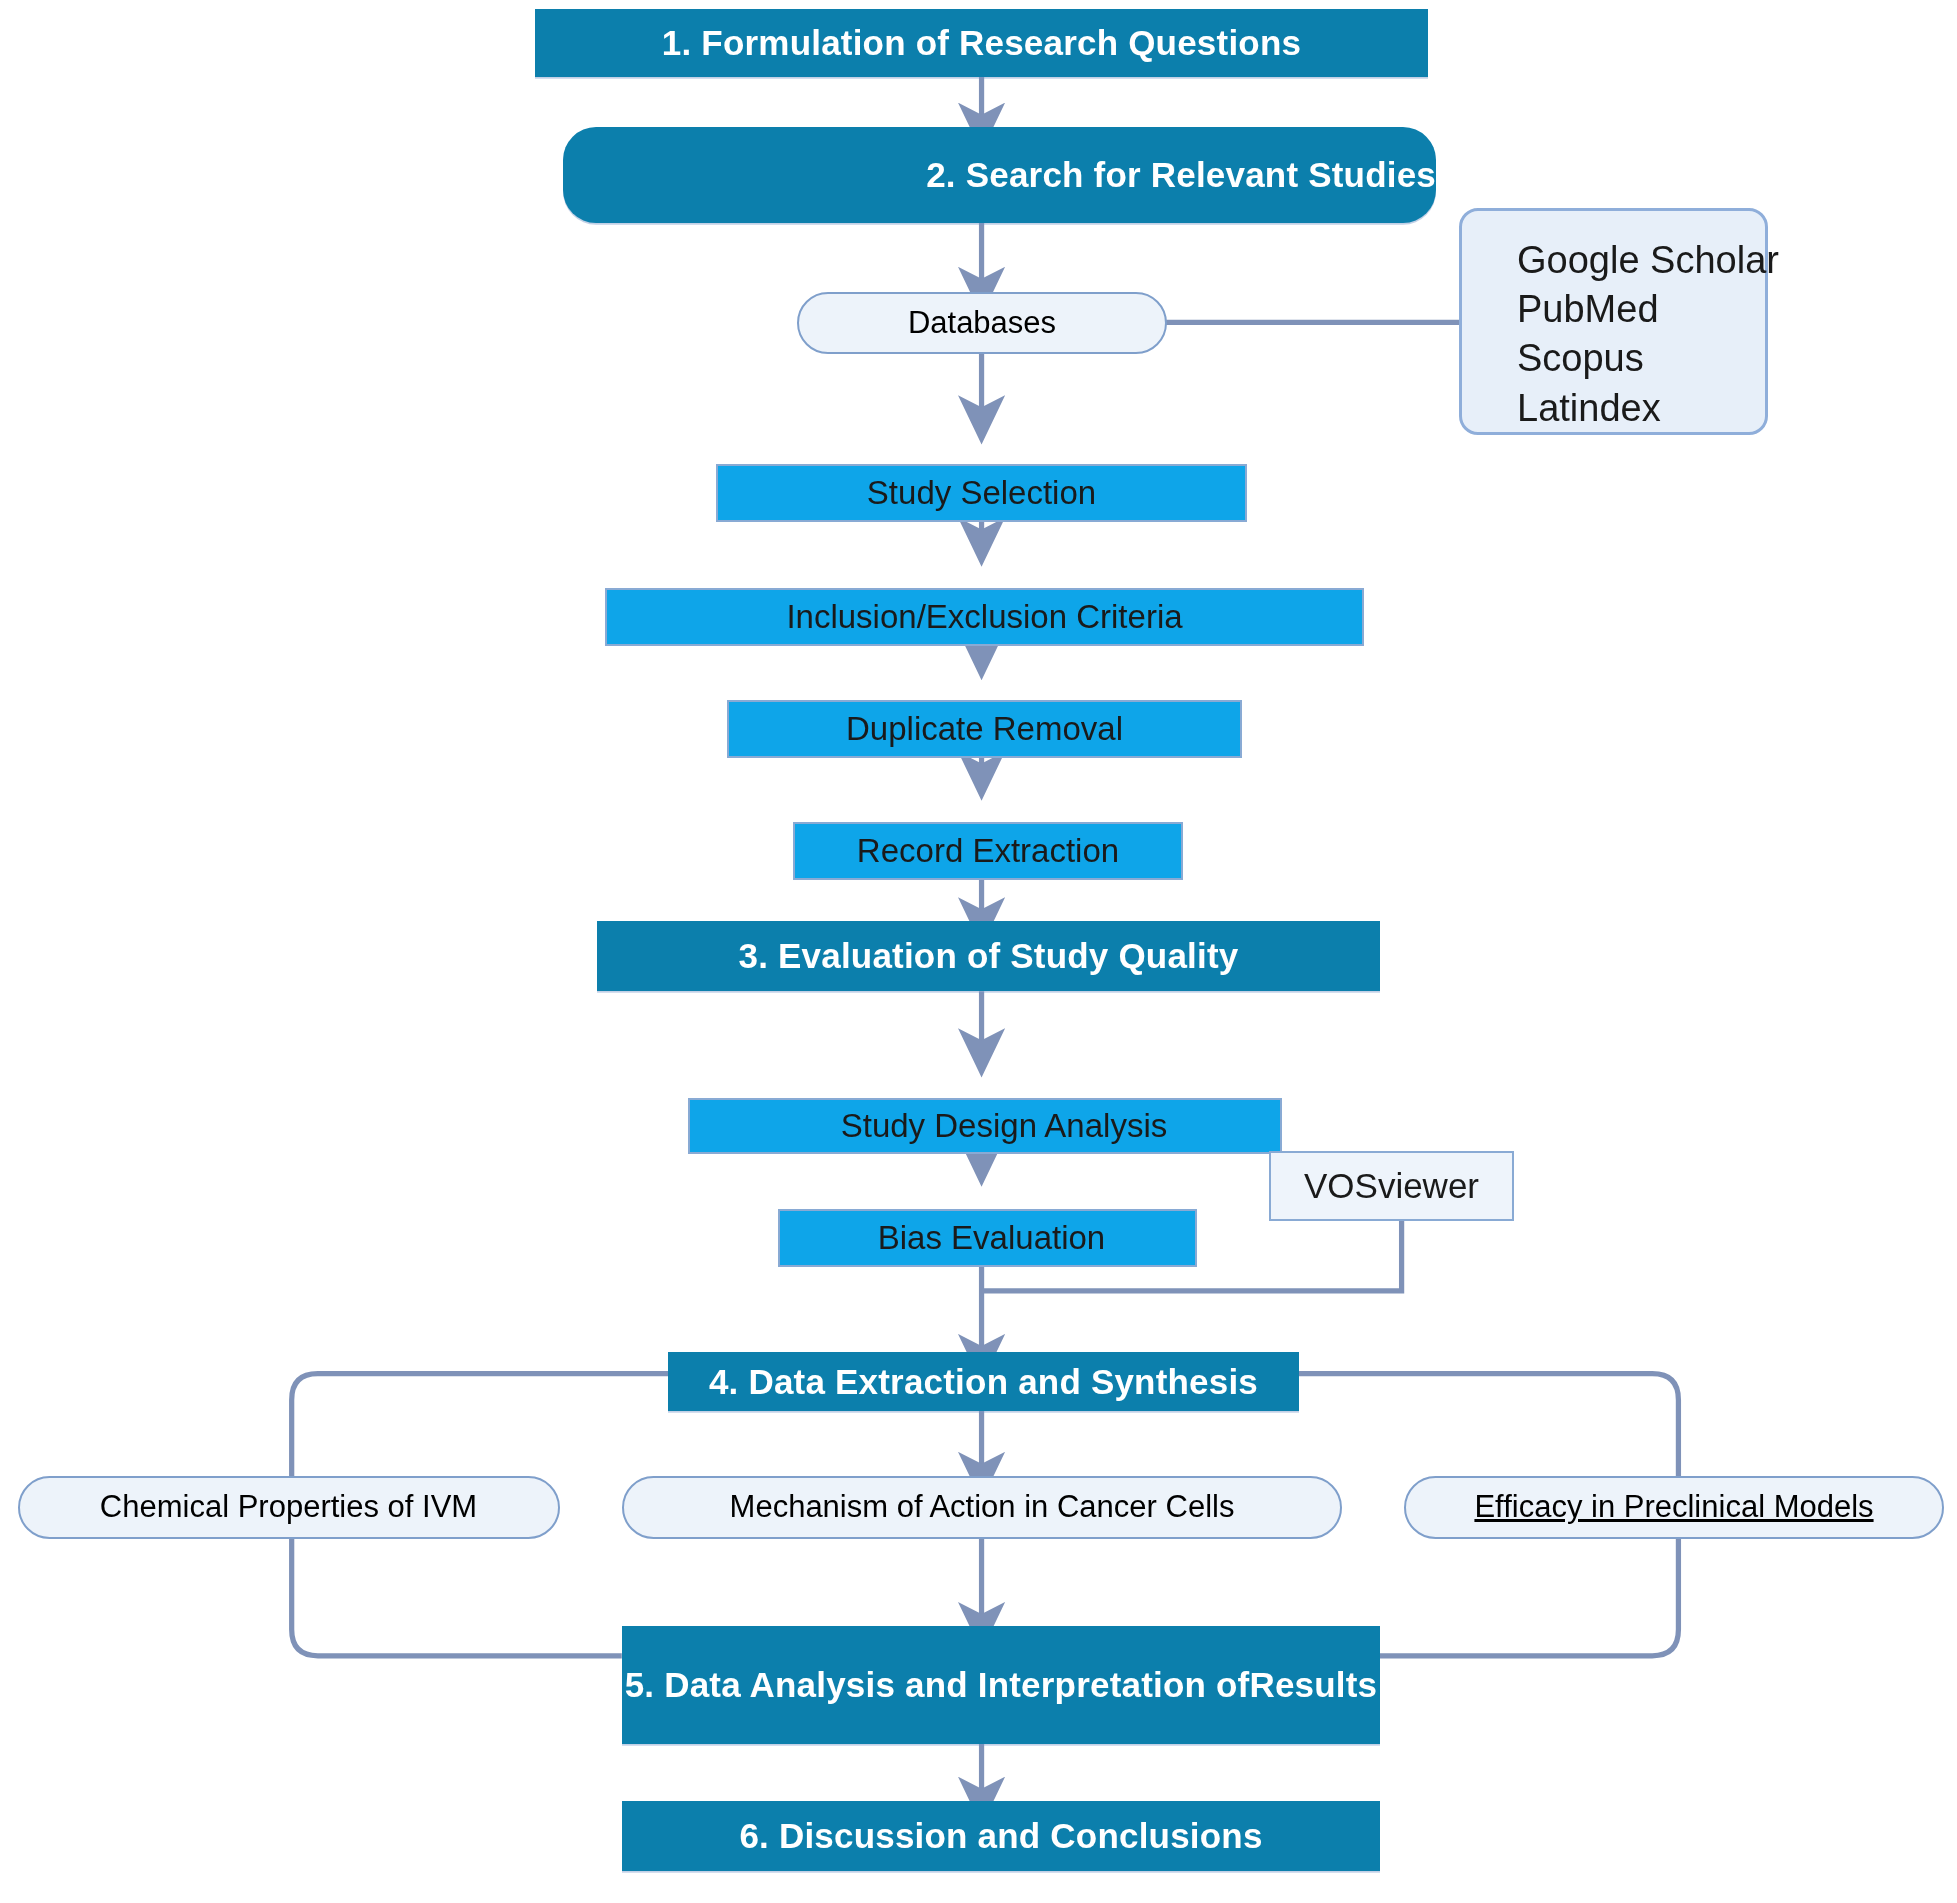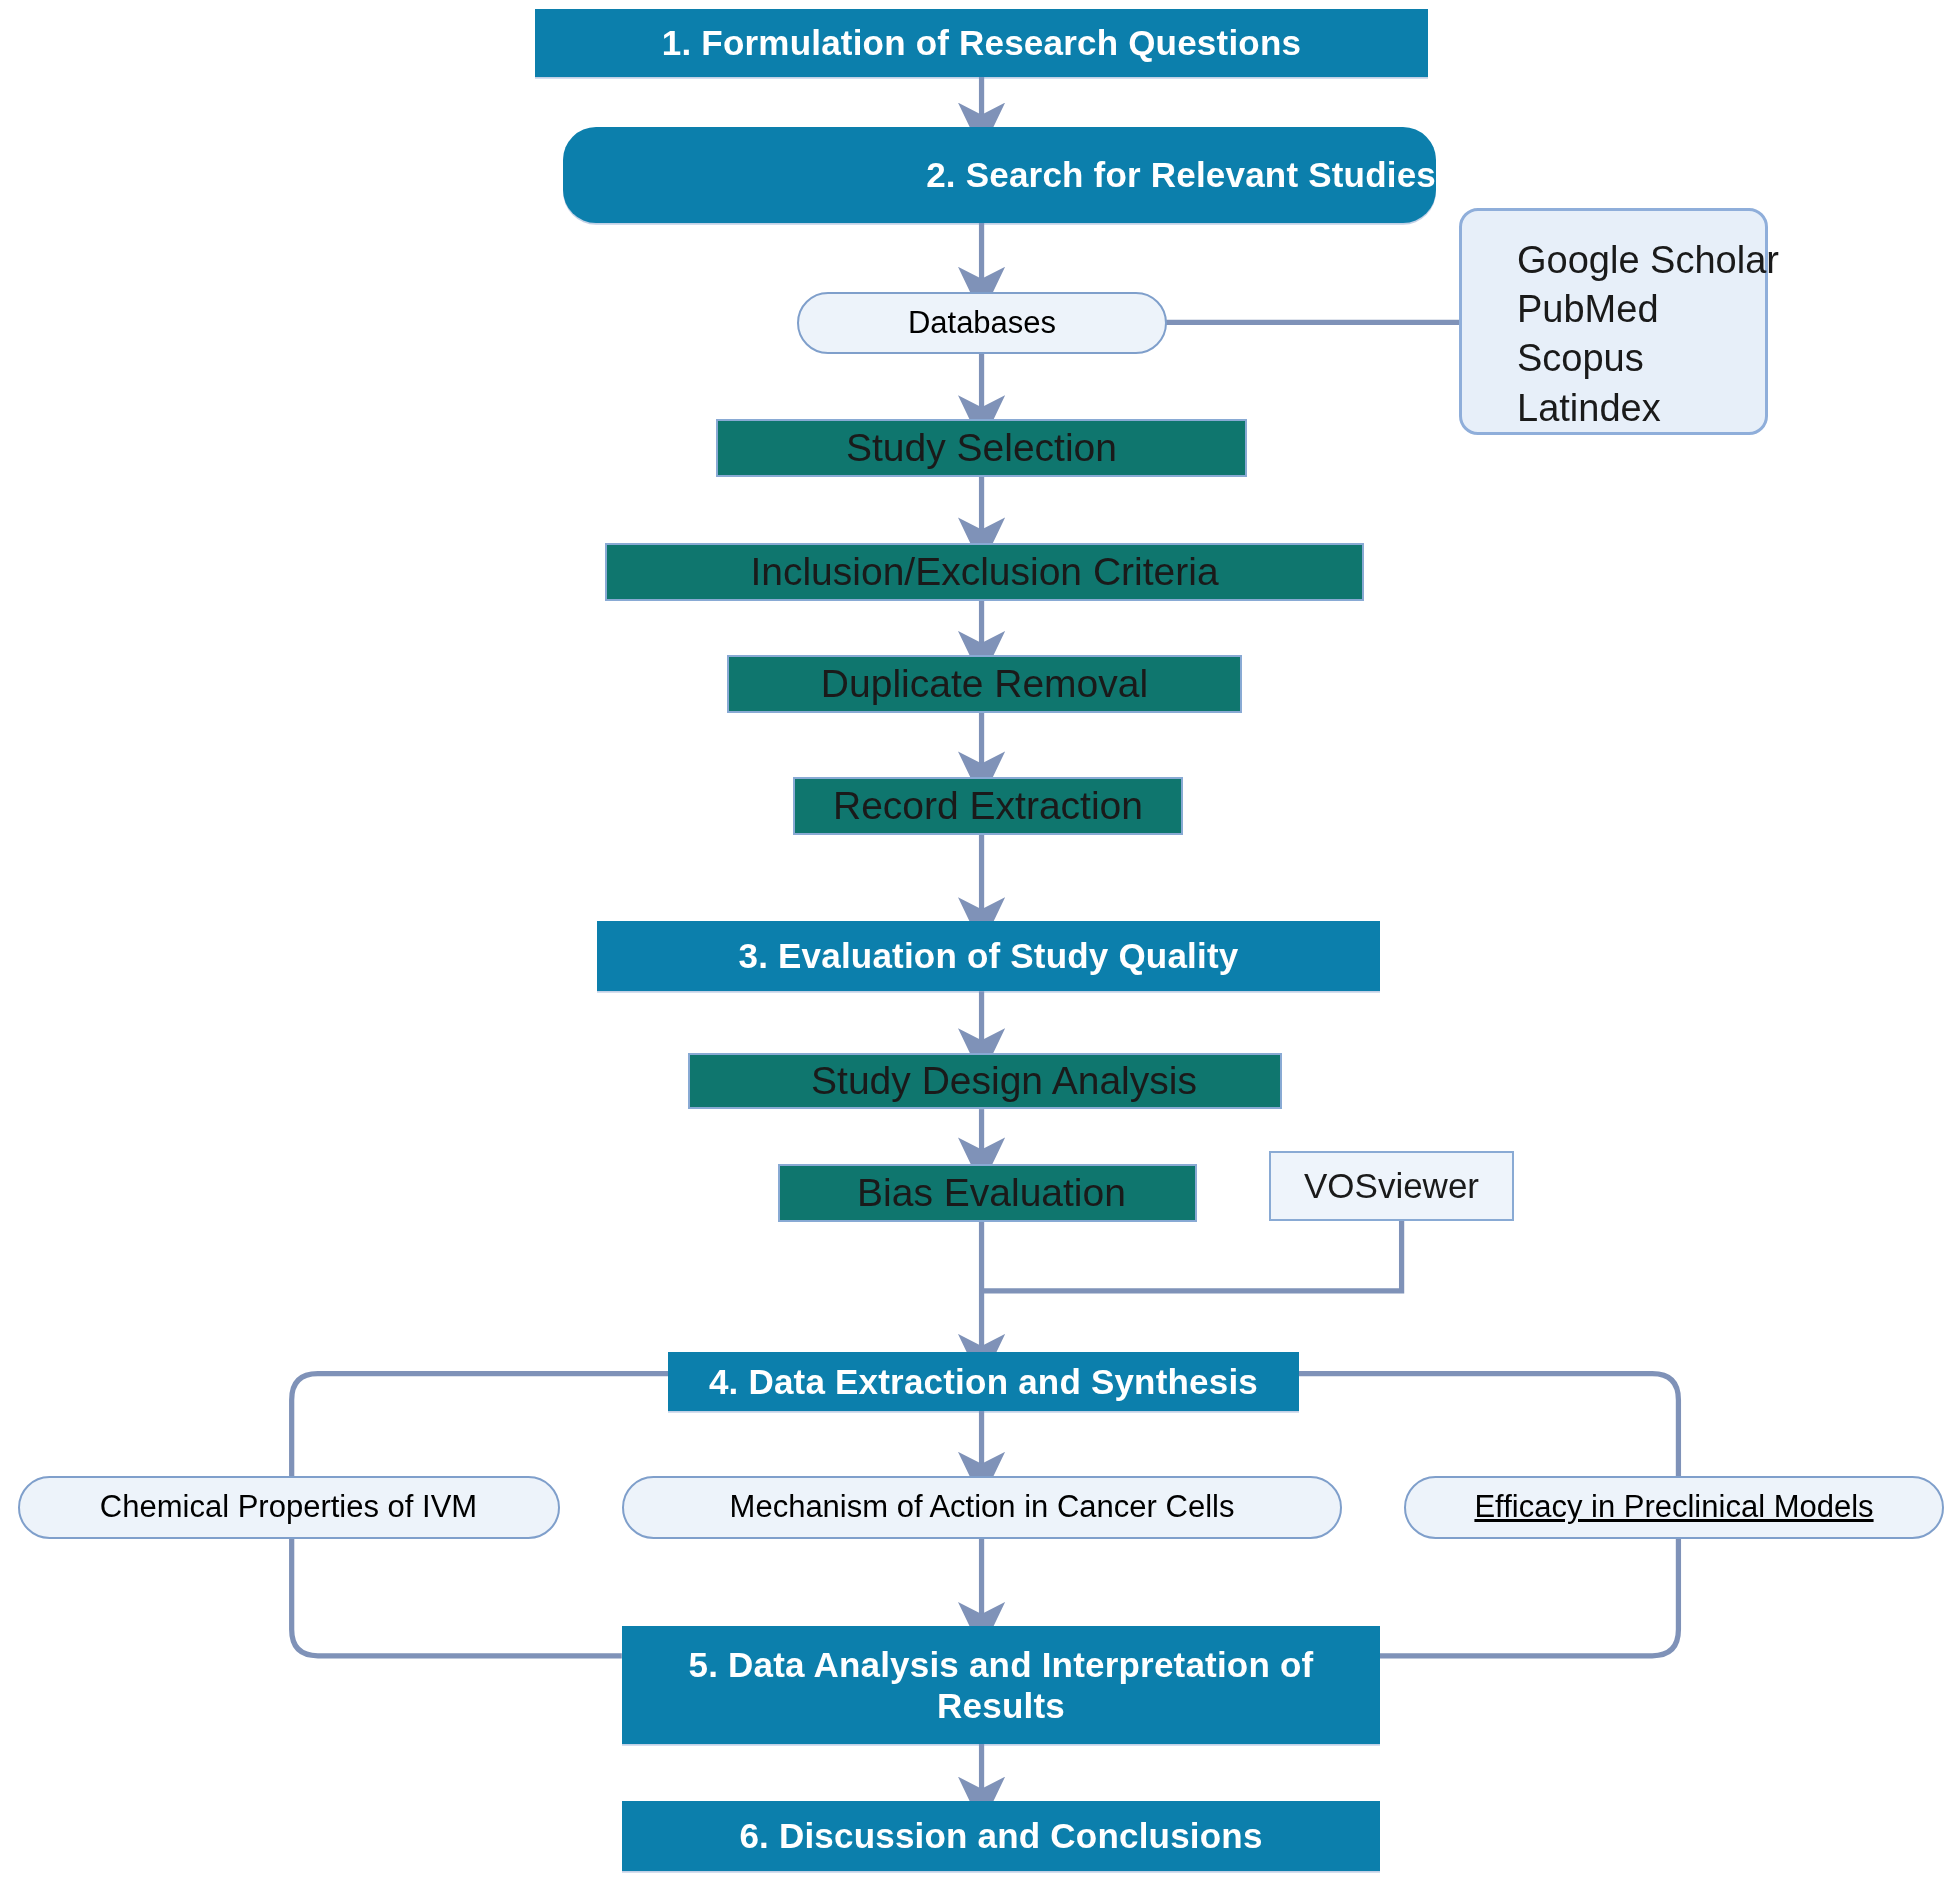--- a/index.html
+++ b/index.html
@@ -41,25 +41,26 @@
     font-weight: bold;
     font-size: 35px;
     letter-spacing: 0.2px;
     box-shadow: 0 1.7px 0 0 rgba(120,150,200,0.45);
   }
   .node.primary.rounded {
     border-radius: 33px;
   }
   
   .node.secondary {
-    background: #0f766e;
+    background: #0ea5e9;
     border: 2.6px solid #89AAD4;
     color: #1a1a1a;
-    font-size: 39px;
+    font-size: 33px;
     font-weight: normal;
+    margin-top: 45px;
   }
   
   .node.pill {
     background: #EDF3FA;
     border: 2.6px solid #7F9FCB;
     color: #000000;
     font-size: 31px;
     border-radius: 873px;
   }
   
@@ -191,21 +192,21 @@
   </div>
 
   <div class="node pill" style="left:622px; top:1476px; width:720px; height:63px;">
     <span>Mechanism of Action in Cancer Cells</span>
   </div>
 
   <div class="node pill" style="left:1404px; top:1476px; width:540px; height:63px;text-decoration:underline;">
     <span>Efficacy in Preclinical Models</span>
   </div>
 
-  <div class="node primary" style="left:622px; top:1626px; width:758px; height:118px; flex-direction:column;">
+  <div class="node primary" style="left:622px; top:1626px; width:758px; height:118px; flex-direction:row;">
     <span>5. Data Analysis and Interpretation of</span>
     <span>Results</span>
   </div>
 
   <div class="node primary" style="left:622px; top:1801px; width:758px; height:70px;">
     <span>6. Discussion and Conclusions</span>
   </div>
 
 </div>
 

